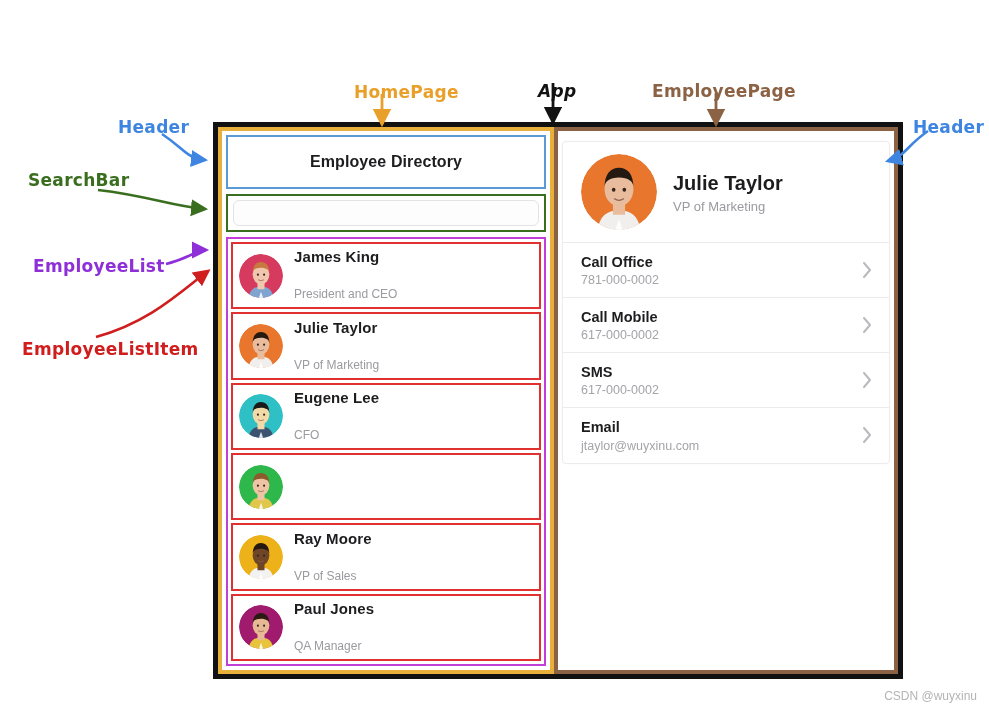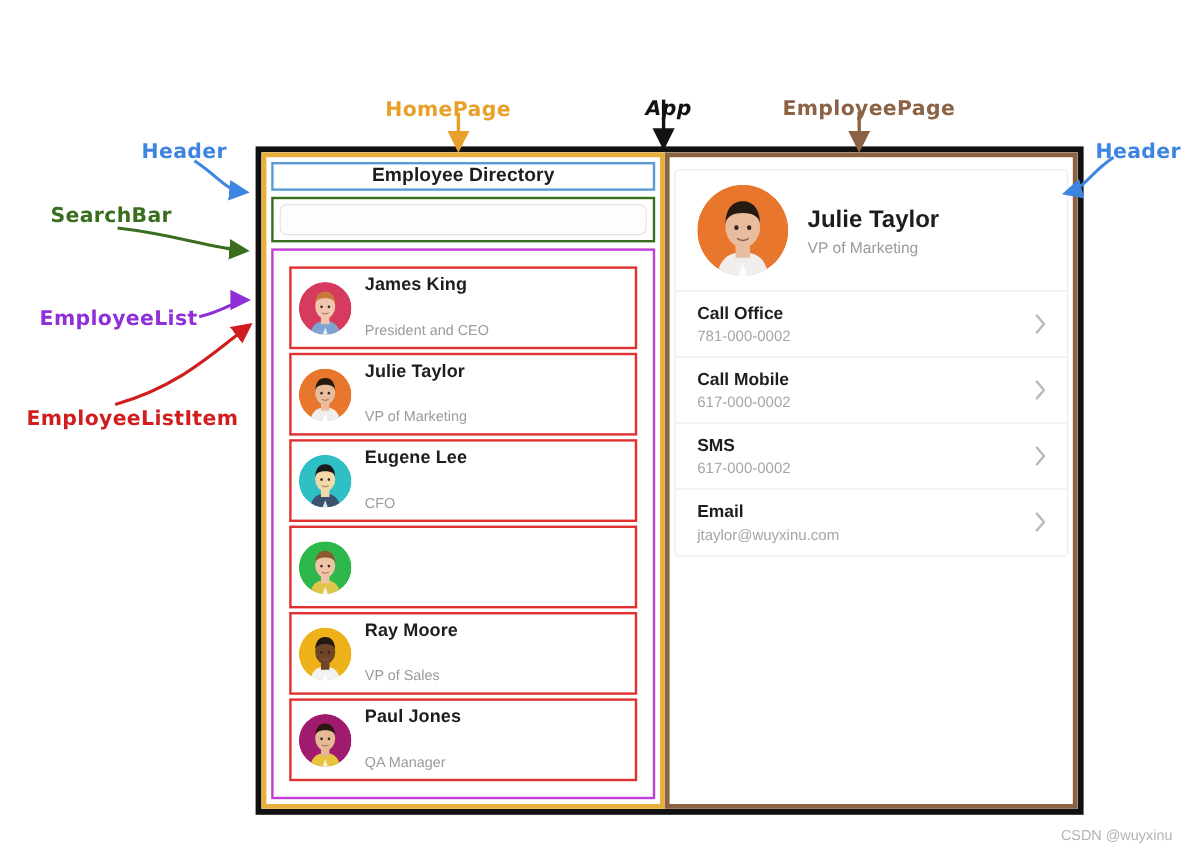--- a/index.html
+++ b/index.html
@@ -68,21 +68,21 @@
     padding: 4px;
     display: flex;
     flex-direction: column;
   }
 
   
   .header-bar {
     box-sizing: border-box;
     border: 2px solid #5b9bd5;
     background: #ffffff;
-    height: 24px;
+    height: 54px;
     display: flex;
     align-items: center;
     justify-content: center;
     position: relative;
     flex: none;
   }
   .header-title {
     font-size: 16px;
     font-weight: bold;
     color: #1d1d1f;
@@ -121,21 +121,21 @@
     color: #333;
     padding: 0 8px;
   }
 
   
   #employee-list {
     box-sizing: border-box;
     border: 2px solid #c13fd6;
     background: #ffffff;
     margin-top: 5px;
-    padding: 13px;
+    padding: 3px;
     flex: 1;
     display: flex;
     flex-direction: column;
     gap: 3px;
     overflow: hidden;
   }
 
   .employee-list-item {
     box-sizing: border-box;
     border: 2px solid #e03030;
@@ -277,24 +277,24 @@
   <path d="M166,264 C190,258 196,250 206,250" fill="none" stroke="#8e2fd8" stroke-width="2.6" marker-end="url(#ah-purple)"></path>
   <path d="M96,337 C150,322 180,292 208,271" fill="none" stroke="#d01d1d" stroke-width="2.6" marker-end="url(#ah-red)"></path>
   <path d="M382,94 L382,124" fill="none" stroke="#e9a02a" stroke-width="2.8" marker-end="url(#ah-orange)"></path>
   <path d="M553,83 L553,122" fill="none" stroke="#121212" stroke-width="2.8" marker-end="url(#ah-black)"></path>
   <path d="M716,93 L716,124" fill="none" stroke="#8c6244" stroke-width="2.8" marker-end="url(#ah-brown)"></path>
   <path d="M928,131 C906,146 906,156 888,161" fill="none" stroke="#3d85e0" stroke-width="2.6" marker-end="url(#ah-blue)"></path>
 </svg>
 
 <div id="anno-labels">
     <div class="anno-label" style="left: 118px; top: 117px; color: rgb(61, 133, 224); font-size: 17px;">Header</div>
-    <div class="anno-label" style="left: 42px; top: 170px; color: rgb(58, 110, 31); font-size: 17px;">SearchBar</div>
+    <div class="anno-label" style="left: 28px; top: 170px; color: rgb(58, 110, 31); font-size: 17px;">SearchBar</div>
     <div class="anno-label" style="left: 33px; top: 256px; color: rgb(142, 47, 216); font-size: 17px;">EmployeeList</div>
     <div class="anno-label" style="left: 22px; top: 339px; color: rgb(208, 29, 29); font-size: 17px;">EmployeeListItem</div>
-    <div class="anno-label" style="left: 321px; top: 82px; color: rgb(233, 160, 42); font-size: 17px;">HomePage</div>
+    <div class="anno-label" style="left: 354px; top: 82px; color: rgb(233, 160, 42); font-size: 17px;">HomePage</div>
     <div class="anno-label" style="left: 538px; top: 81px; color: rgb(18, 18, 18); font-size: 17px; font-style: italic;">App</div>
     <div class="anno-label" style="left: 652px; top: 81px; color: rgb(140, 98, 68); font-size: 17px;">EmployeePage</div>
     <div class="anno-label" style="left: 913px; top: 117px; color: rgb(61, 133, 224); font-size: 17px;">Header</div>
   </div>
 
 <div id="app-frame">
 
   <div id="home-page">
 
     <div class="header-bar">

